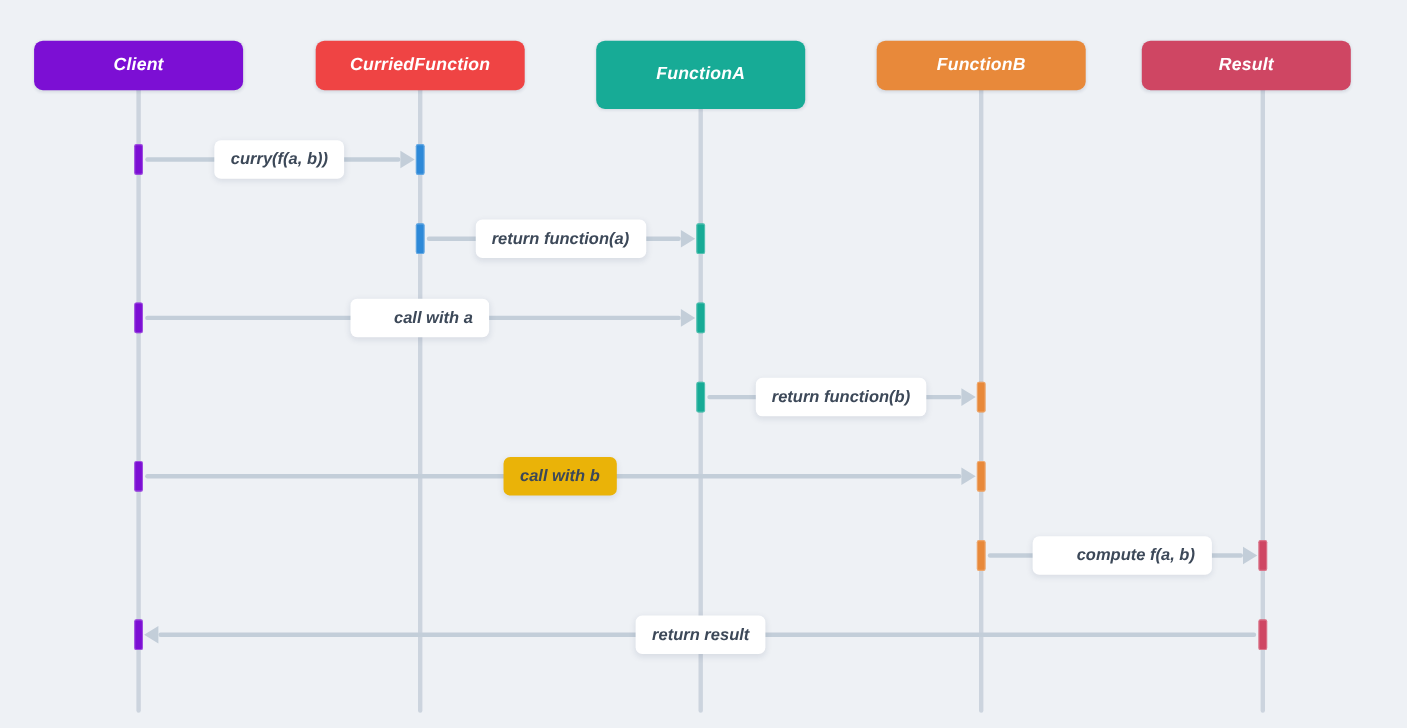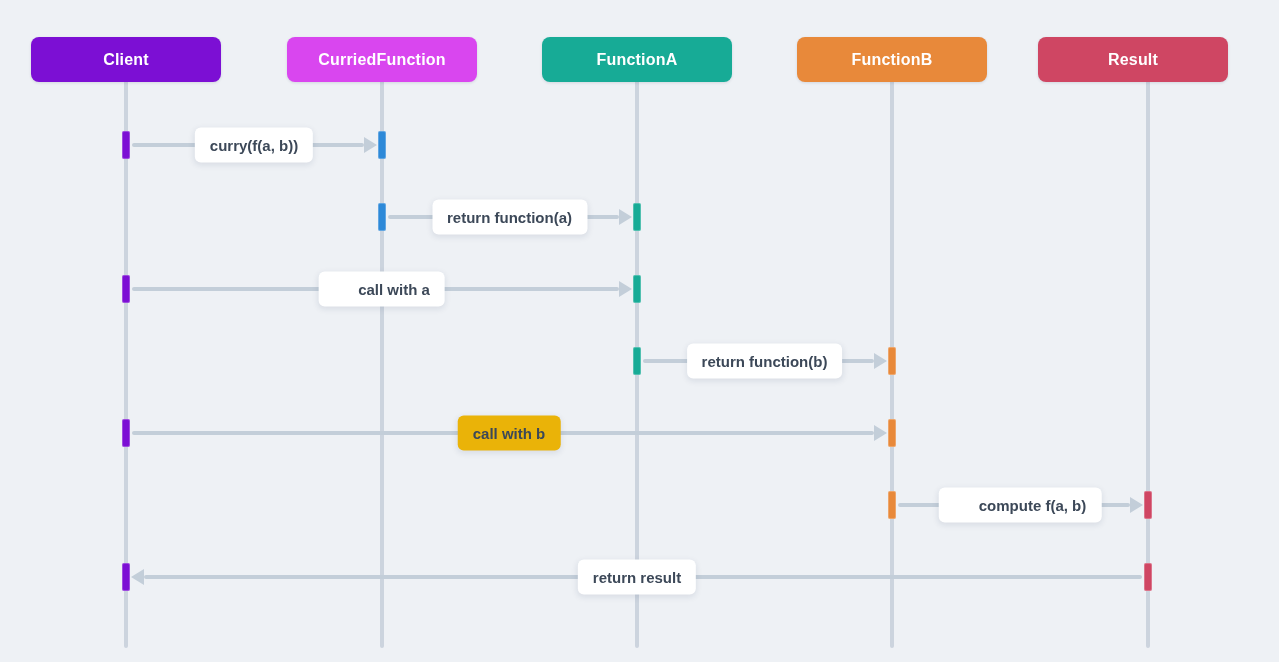--- a/index.html
+++ b/index.html
@@ -1,21 +1,21 @@
 <!DOCTYPE html>
 <html><head>
 <meta charset="utf-8">
 <style>
   html,body{margin:0;padding:0;}
   body{
     width:1279px;height:662px;overflow:hidden;
     font-family:"Liberation Sans", sans-serif;
     background:#eef1f5;
   }
-  #stage{position:relative;width:1279px;height:662px;background:#eef1f5;}
+  #stage{position:relative;width:1279px;height:662px;background:#eef1f5;font-style:italic;}
   .lifeline{position:absolute;border-radius:2px;}
   .actor{
     position:absolute;display:flex;align-items:center;justify-content:center;
     border-radius:8px;color:#ffffff;font-weight:700;font-size:16px;
     letter-spacing:.2px;box-shadow:0 1px 3px rgba(20,35,70,.12);
   }
   .mline{position:absolute;border-radius:2px;}
   .mhead{position:absolute;width:0;height:0;}
   .mbar{position:absolute;border-radius:2px;box-shadow:0 0 0 1px rgba(255,255,255,.25) inset;}
   .mlabel{
@@ -63,22 +63,22 @@
       <div class="mbar" style="left: 888px; top: 347px; width: 8px; height: 28px; background: rgb(232, 137, 58);"></div>
       <div class="mbar" style="left: 122px; top: 419px; width: 8px; height: 28px; background: rgb(124, 15, 212);"></div>
       <div class="mbar" style="left: 888px; top: 419px; width: 8px; height: 28px; background: rgb(232, 137, 58);"></div>
       <div class="mbar" style="left: 888px; top: 491px; width: 8px; height: 28px; background: rgb(232, 137, 58);"></div>
       <div class="mbar" style="left: 1144px; top: 491px; width: 8px; height: 28px; background: rgb(207, 70, 99);"></div>
       <div class="mbar" style="left: 1144px; top: 563px; width: 8px; height: 28px; background: rgb(207, 70, 99);"></div>
       <div class="mbar" style="left: 122px; top: 563px; width: 8px; height: 28px; background: rgb(124, 15, 212);"></div>
     </div>
   <div id="layer-actors">
       <div class="actor" style="left: 31px; top: 37px; width: 190px; height: 45px; background: rgb(124, 15, 212);">Client</div>
-      <div class="actor" style="left: 287px; top: 37px; width: 190px; height: 45px; background: #d946ef;">CurriedFunction</div>
-      <div class="actor" style="left: 542px; top: 37px; width: 190px; height: 45px; background: rgb(23, 171, 150);">FunctionA</div>
+      <div class="actor" style="left: 287px; top: 37px; width: 190px; height: 45px; background: #ef4444;">CurriedFunction</div>
+      <div class="actor" style="left: 542px; top: 37px; width: 190px; height: 62px; background: rgb(23, 171, 150);">FunctionA</div>
       <div class="actor" style="left: 797px; top: 37px; width: 190px; height: 45px; background: rgb(232, 137, 58);">FunctionB</div>
       <div class="actor" style="left: 1038px; top: 37px; width: 190px; height: 45px; background: rgb(207, 70, 99);">Result</div>
     </div>
   <div id="layer-labels">
       <div class="mlabel" style="left: 254px; top: 145px; background: rgb(255, 255, 255); color: rgb(60, 72, 88); text-align: right;">curry(f(a, b))</div>
       <div class="mlabel" style="left: 509.5px; top: 217px; background: rgb(255, 255, 255); color: rgb(60, 72, 88);">return function(a)</div>
       <div class="mlabel" style="left: 381.5px; top: 289px; background: rgb(255, 255, 255); color: rgb(60, 72, 88); padding-left: 40px;">call with a</div>
       <div class="mlabel" style="left: 764.5px; top: 361px; background: rgb(255, 255, 255); color: rgb(60, 72, 88);">return function(b)</div>
       <div class="mlabel" style="left: 509px; top: 433px; background: #eab308; color: rgb(60, 72, 88);">call with b</div>
       <div class="mlabel" style="left: 1020px; top: 505px; background: rgb(255, 255, 255); color: rgb(60, 72, 88); padding-left: 40px;">compute f(a, b)</div>

